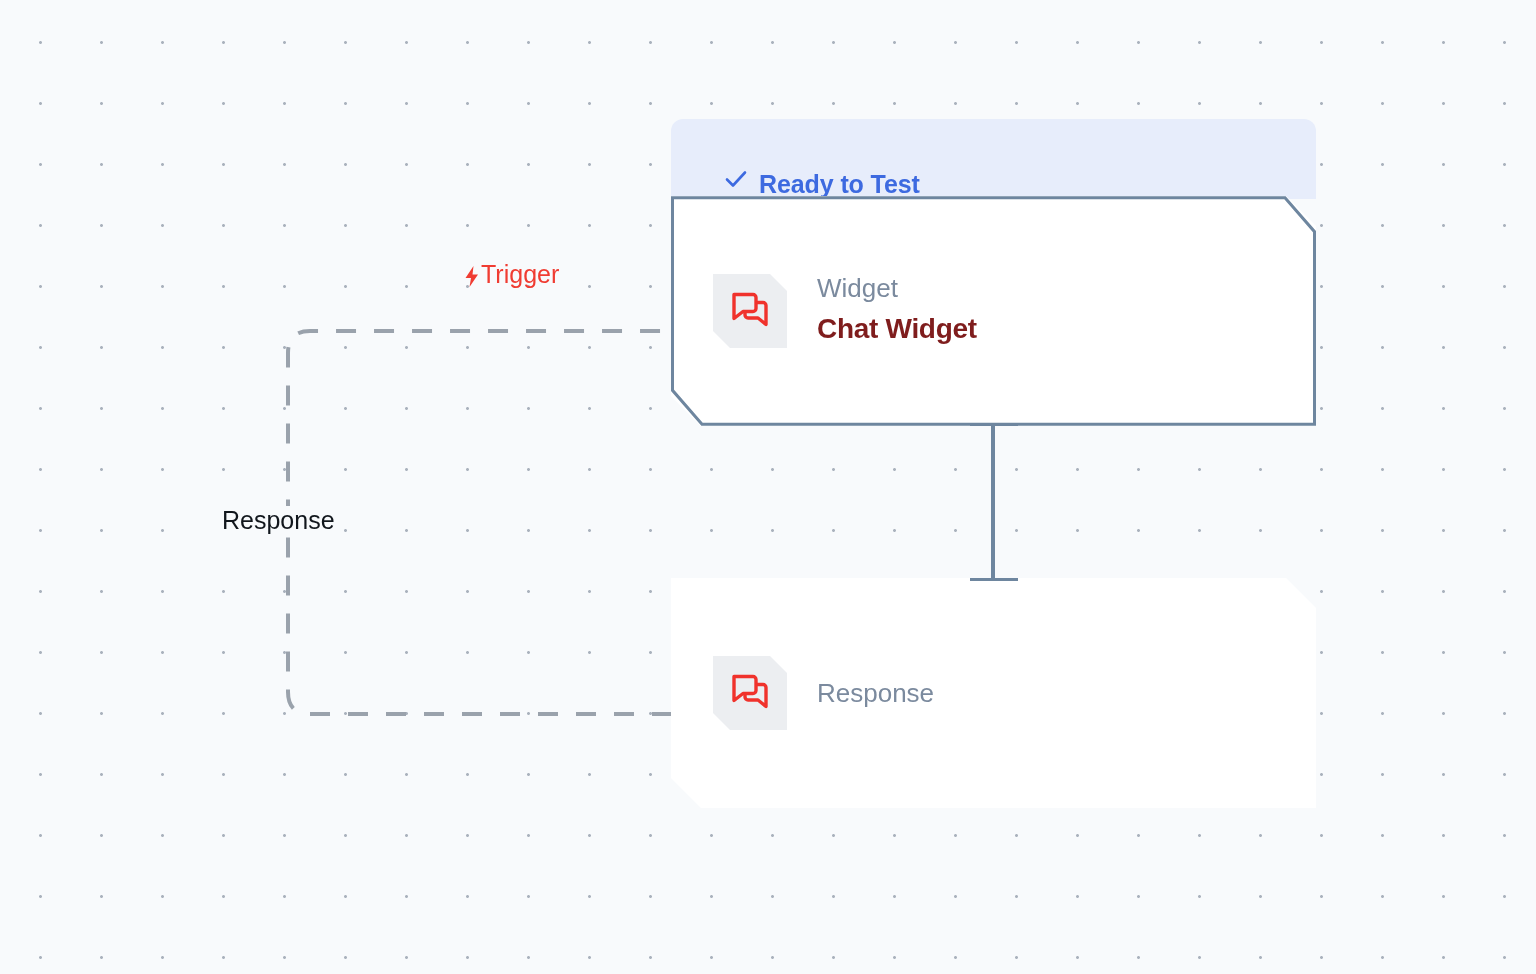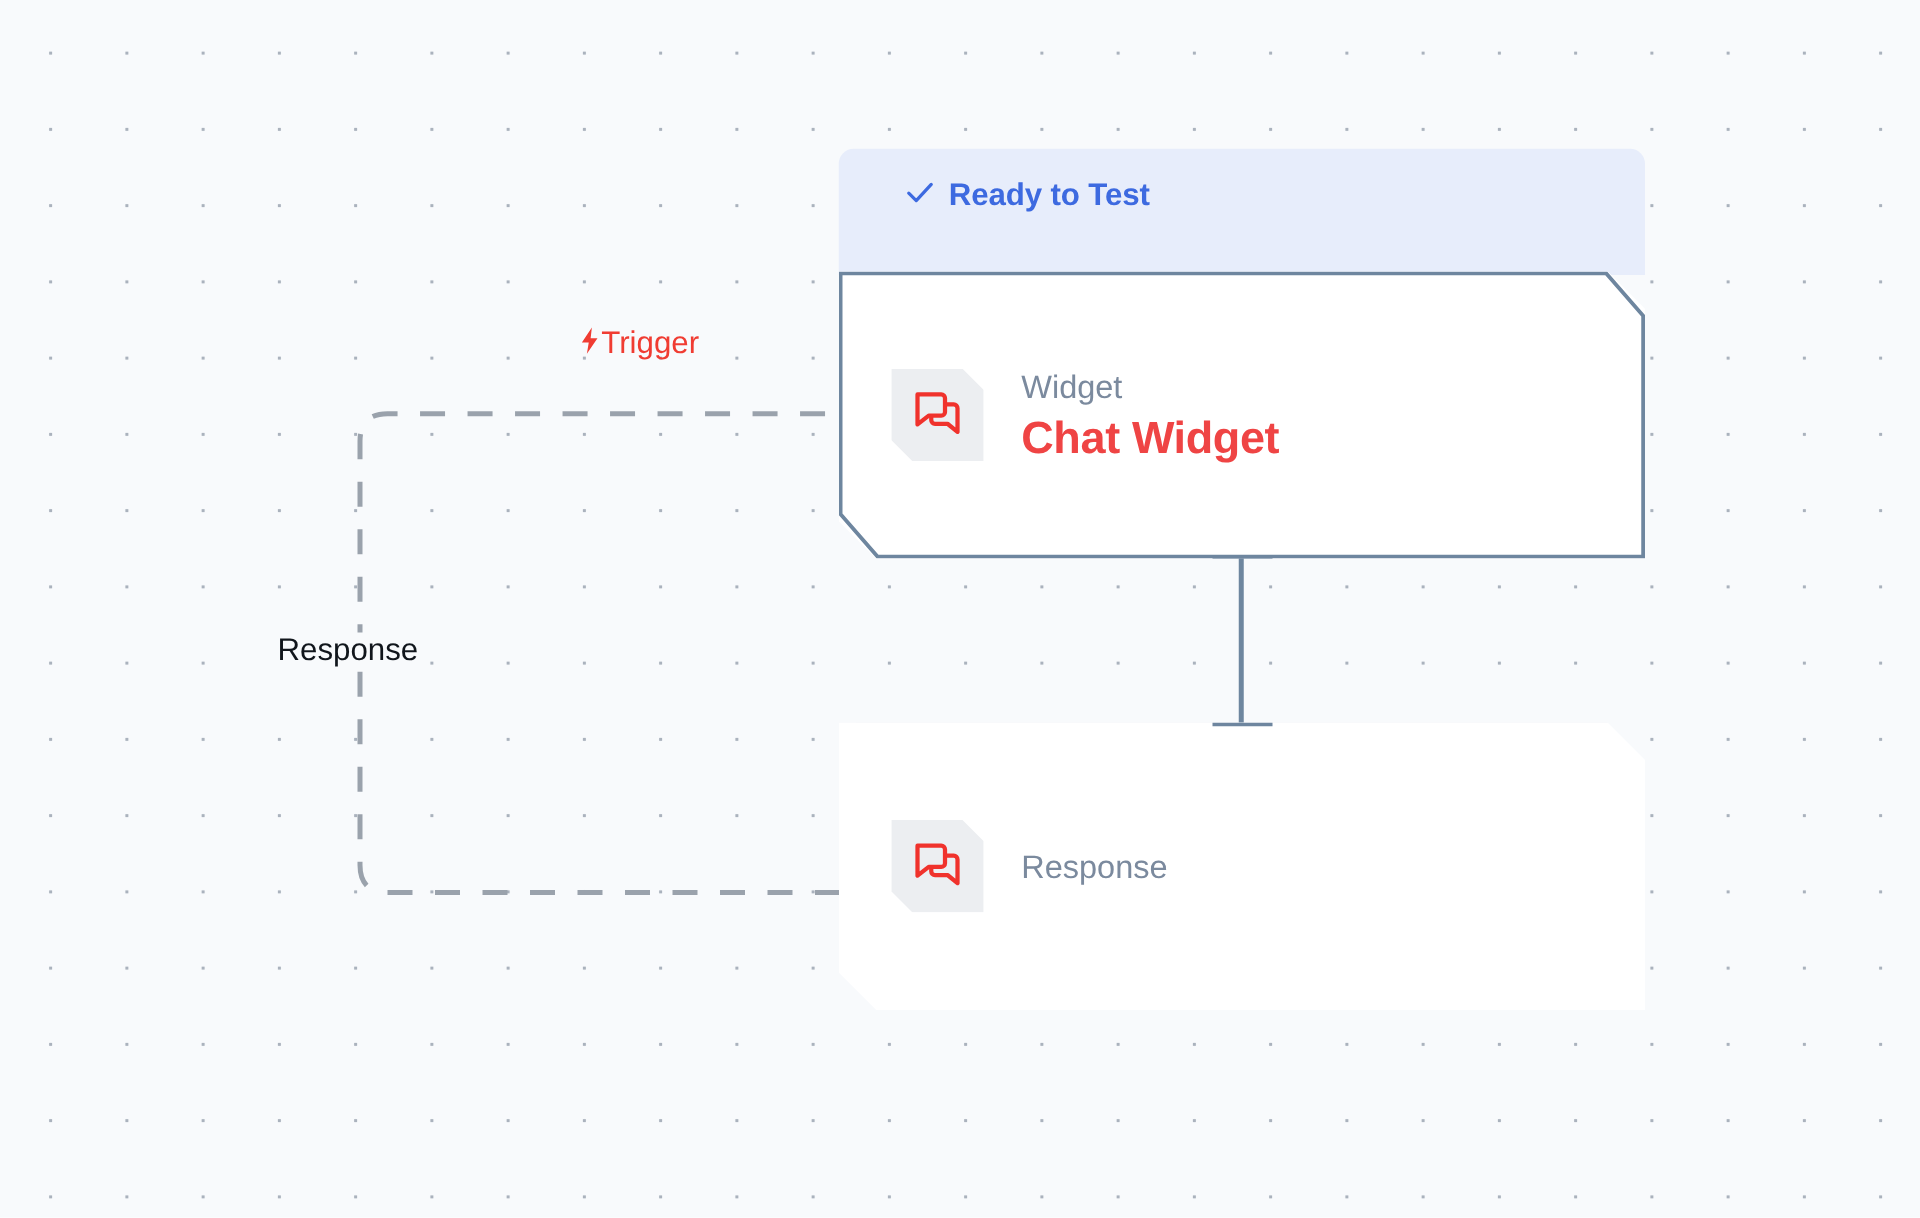--- a/index.html
+++ b/index.html
@@ -28,21 +28,21 @@
     width: 1536px;
     height: 974px;
     overflow: visible;
   }
 
   
   .edge-label {
     position: absolute;
     white-space: nowrap;
     display: flex;
-    align-items: flex-start;
+    align-items: flex-end;
     gap: 1px;
   }
   .edge-label-trigger {
     left: 463px;
     top: 260px;
     color: #f03c32;
     font-size: 25px;
     font-weight: 400;
   }
   .edge-label-trigger .bolt {
@@ -63,24 +63,24 @@
   }
 
   
   .node {
     position: absolute;
     width: 645px;
   }
 
   .node-banner {
     position: relative;
-    height: 101px;
+    height: 80px;
     border-radius: 12px 12px 0 0;
     display: flex;
-    align-items: flex-start;
+    align-items: flex-end;
     padding: 22px 0 0 52px;
     gap: 10px;
     font-size: 25px;
     font-weight: 700;
     letter-spacing: -0.1px;
   }
   .node-banner .banner-icon {
     display: inline-block;
     font-size: 24px;
     line-height: 30px;
@@ -144,22 +144,22 @@
   }
 
   .node-text { display: flex; flex-direction: column; gap: 4px; }
   .node-kind {
     font-size: 26px;
     color: #7b8a9e;
     font-weight: 400;
     line-height: 32px;
   }
   .node-title {
-    font-size: 36px;
-    color: #ef4444;
+    font-size: 28px;
+    color: #7f1d1d;
     font-weight: 700;
     line-height: 42px;
     letter-spacing: -0.3px;
   }
 
   
   .port {
     position: absolute;
     width: 48px;
     height: 17px;

